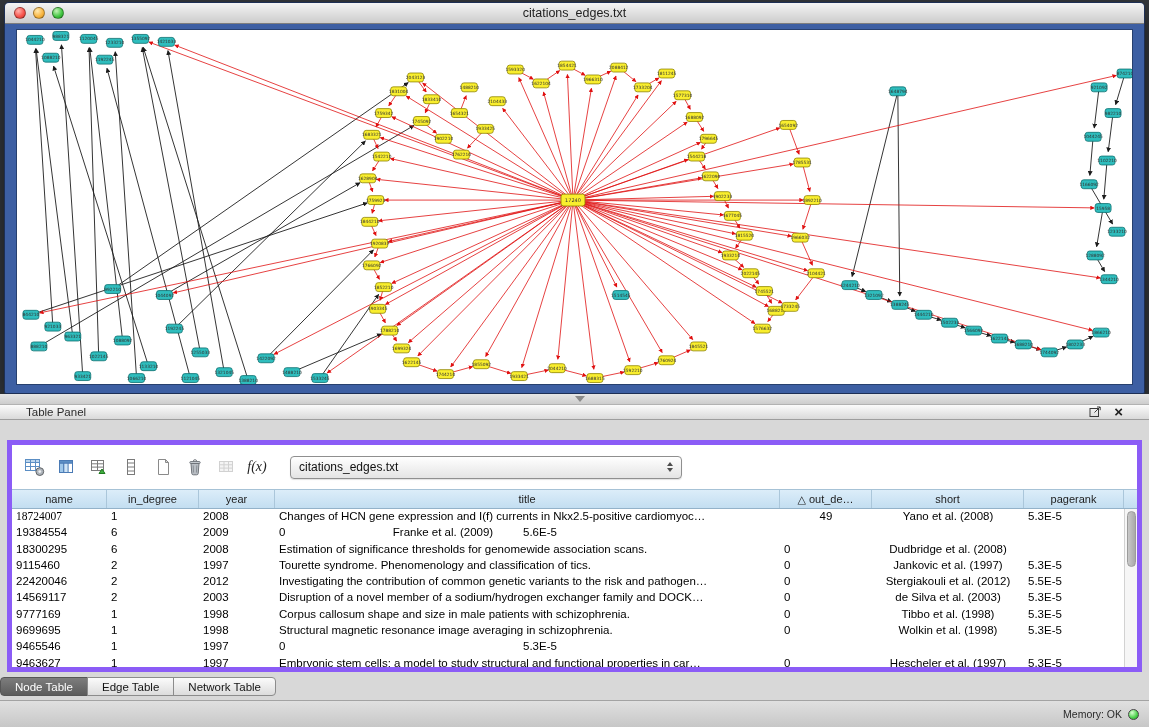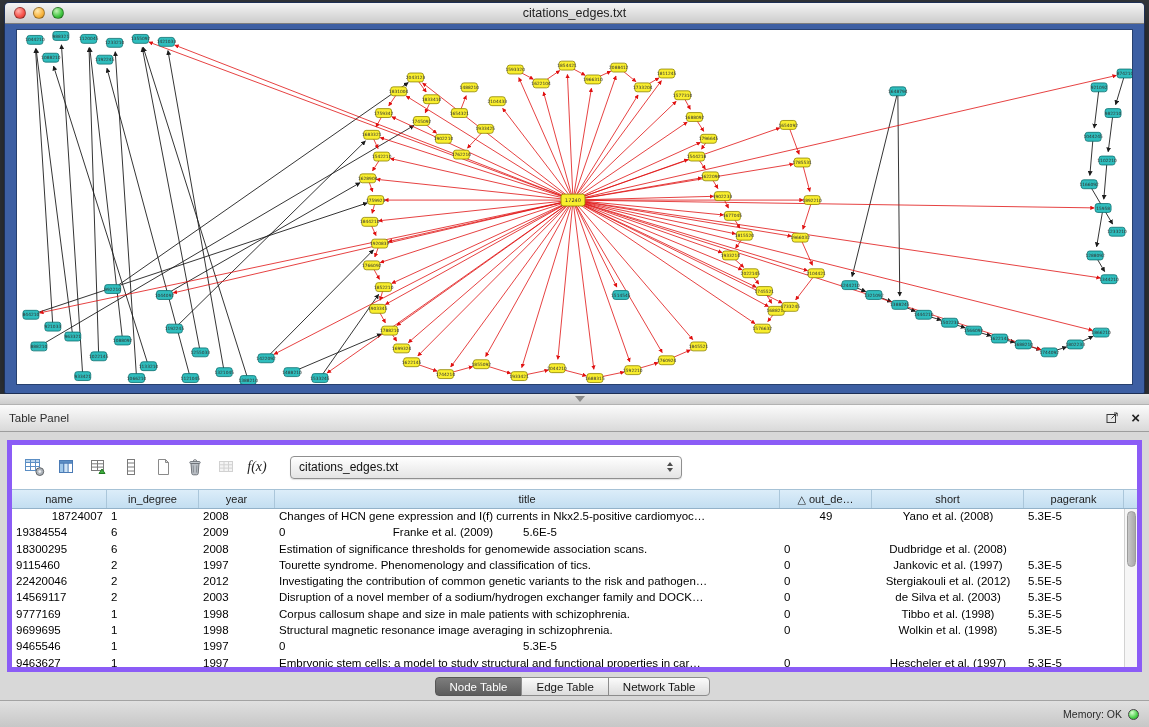--- a/index.html
+++ b/index.html
@@ -26,24 +26,24 @@
 
   
   .splitter { position:absolute; top:394px; left:0; right:0; height:10px;
               background:linear-gradient(#e6e6e6,#cdcdcd); }
   .splitter-grip { position:absolute; left:50%; top:2px; width:0; height:0;
                    border-left:5px solid transparent; border-right:5px solid transparent;
                    border-top:6px solid #8a8a8a; }
 
   
   .table-panel { position:absolute; top:404px; left:0; right:0; height:296px; background:#d8d8d8; }
-  .panel-header { position:absolute; top:0; left:0; right:0; height:28px;
+  .panel-header { position:absolute; top:0; left:0; right:0; height:16px;
                   background:linear-gradient(#fbfbfb,#d9d9d9);
                   border-top:1px solid #b2b2b2; border-bottom:1px solid #9d9d9d;
-                  display:flex; align-items:center; padding:0 9px; }
+                  display:flex; align-items:center; padding:0 26px; }
   .panel-title { font-size:11.5px; color:#2c2c2c; }
   .panel-header .spacer { flex:1; }
   .float-btn { display:flex; align-items:center; margin-right:12px; cursor:default; }
   .close-btn { font-size:15px; font-weight:bold; color:#222; line-height:14px; cursor:default; }
 
   .panel-body { position:absolute; top:36px; left:7px; right:7px; height:232px;
                 background:#ffffff; border:5px solid #8b5cf6;padding-left:20px; }
 
   .toolbar { position:absolute; top:0; left:0; right:0; height:44px;
              display:flex; align-items:center; padding:0 10px; }
@@ -68,21 +68,21 @@
   .th.flex { flex:1; }
   .tbody { position:absolute; top:20px; left:0; right:13px; bottom:0; overflow:hidden; }
   .tr { display:flex; height:16.3px; background:#fff; }
   .td { font-size:11.5px; color:#000; padding:1px 4px; overflow:hidden; white-space:nowrap; }
   .td.flex { flex:1; }
   .vscroll { position:absolute; top:20px; right:0; bottom:0; width:13px;
              background:#f6f6f6; border-left:1px solid #d2d2d2; }
   .vthumb { position:absolute; top:2px; left:1.5px; width:9px; height:56px; border-radius:5px;
             background:linear-gradient(90deg,#c9c9c9,#a9a9a9); border:1px solid #9b9b9b; }
 
-  .tabs { position:absolute; top:273px; left:0; right:4px; display:flex; justify-content:center; }
+  .tabs { position:absolute; top:273px; left:0; right:4px; display:flex; }
   .tab { height:19px; padding:0 14px; font-size:11.5px; display:flex; align-items:center;
          border:1px solid #8c8c8c; background:linear-gradient(#fbfbfb,#dcdcdc); color:#141414;
          margin-left:-1px; cursor:default; }
   .tab.active { background:linear-gradient(#7d7d7d,#5c5c5c); color:#fff; border-color:#565656; }
   .tab:first-child { border-radius:4px 0 0 4px; margin-left:0; }
   .tab:last-child { border-radius:0 4px 4px 0; }
 
   .status-bar { position:absolute; bottom:0; left:0; right:0; height:27px;
                 background:linear-gradient(#e0e0e0,#c7c7c7); border-top:1px solid #a3a3a3;
                 display:flex; align-items:center; justify-content:flex-end; padding:0 10px; gap:6px; }
@@ -798,21 +798,21 @@
           <div class="th" style="width: 92px;">in_degree</div>
           <div class="th" style="width: 76px;">year</div>
           <div class="th flex">title</div>
           <div class="th" style="width: 92px;">△ out_de…</div>
           <div class="th" style="width: 152px;">short</div>
           <div class="th" style="width: 100px;">pagerank</div>
           <div class="th" style="width: 13px; border-right: none;"></div>
         </div>
       <div class="tbody" id="tbody">
           <div class="tr">
-            <div class="td" style="width: 95px; text-align: right;">18724007</div>
+            <div class="td" style="width: 95px; text-align: left; font-family: Liberation Serif, serif;">18724007</div>
             <div class="td" style="width: 92px; text-align: left;">1</div>
             <div class="td" style="width: 76px; text-align: left;">2008</div>
             <div class="td flex" style="text-align: left;">Changes of HCN gene expression and I(f) currents in Nkx2.5-positive cardiomyoc…</div>
             <div class="td" style="width: 92px; text-align: center;">49</div>
             <div class="td" style="width: 152px; text-align: center;">Yano et al. (2008)</div>
             <div class="td" style="width: 100px; text-align: left;">5.3E-5</div>
           </div>
           <div class="tr">
             <div class="td" style="width: 95px; text-align: left;">19384554</div>
             <div class="td" style="width: 92px; text-align: left;">6</div>

